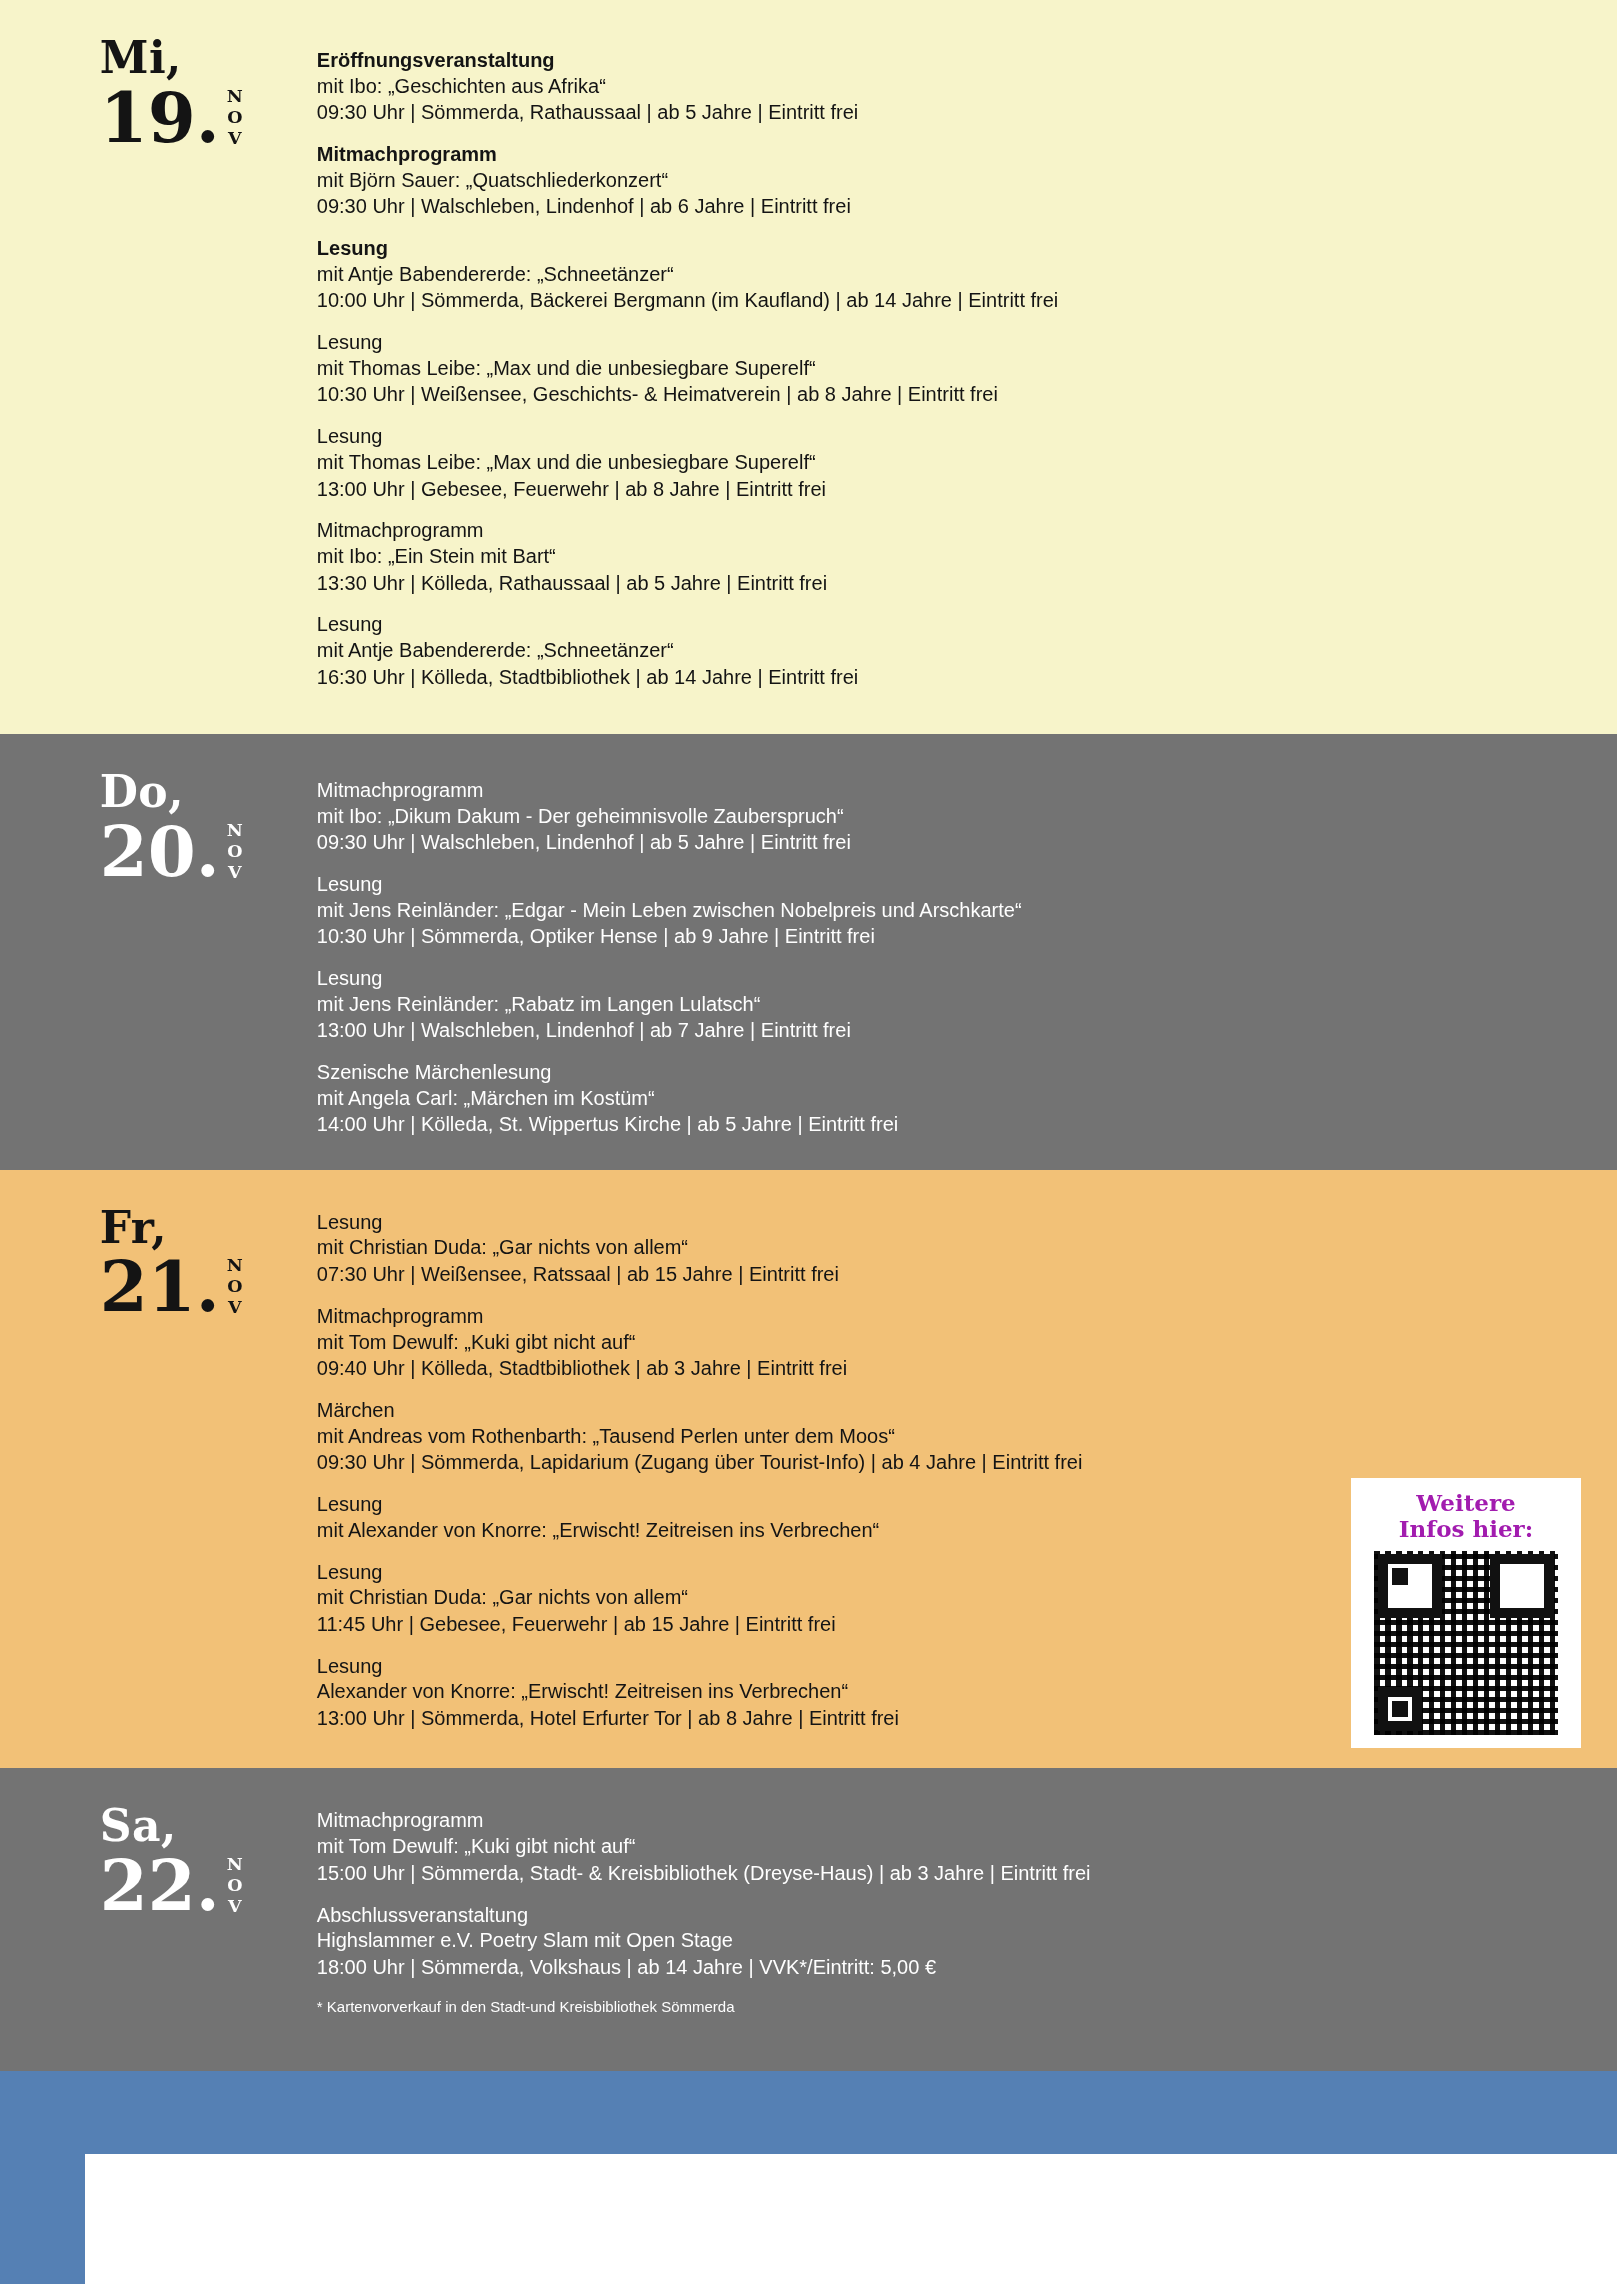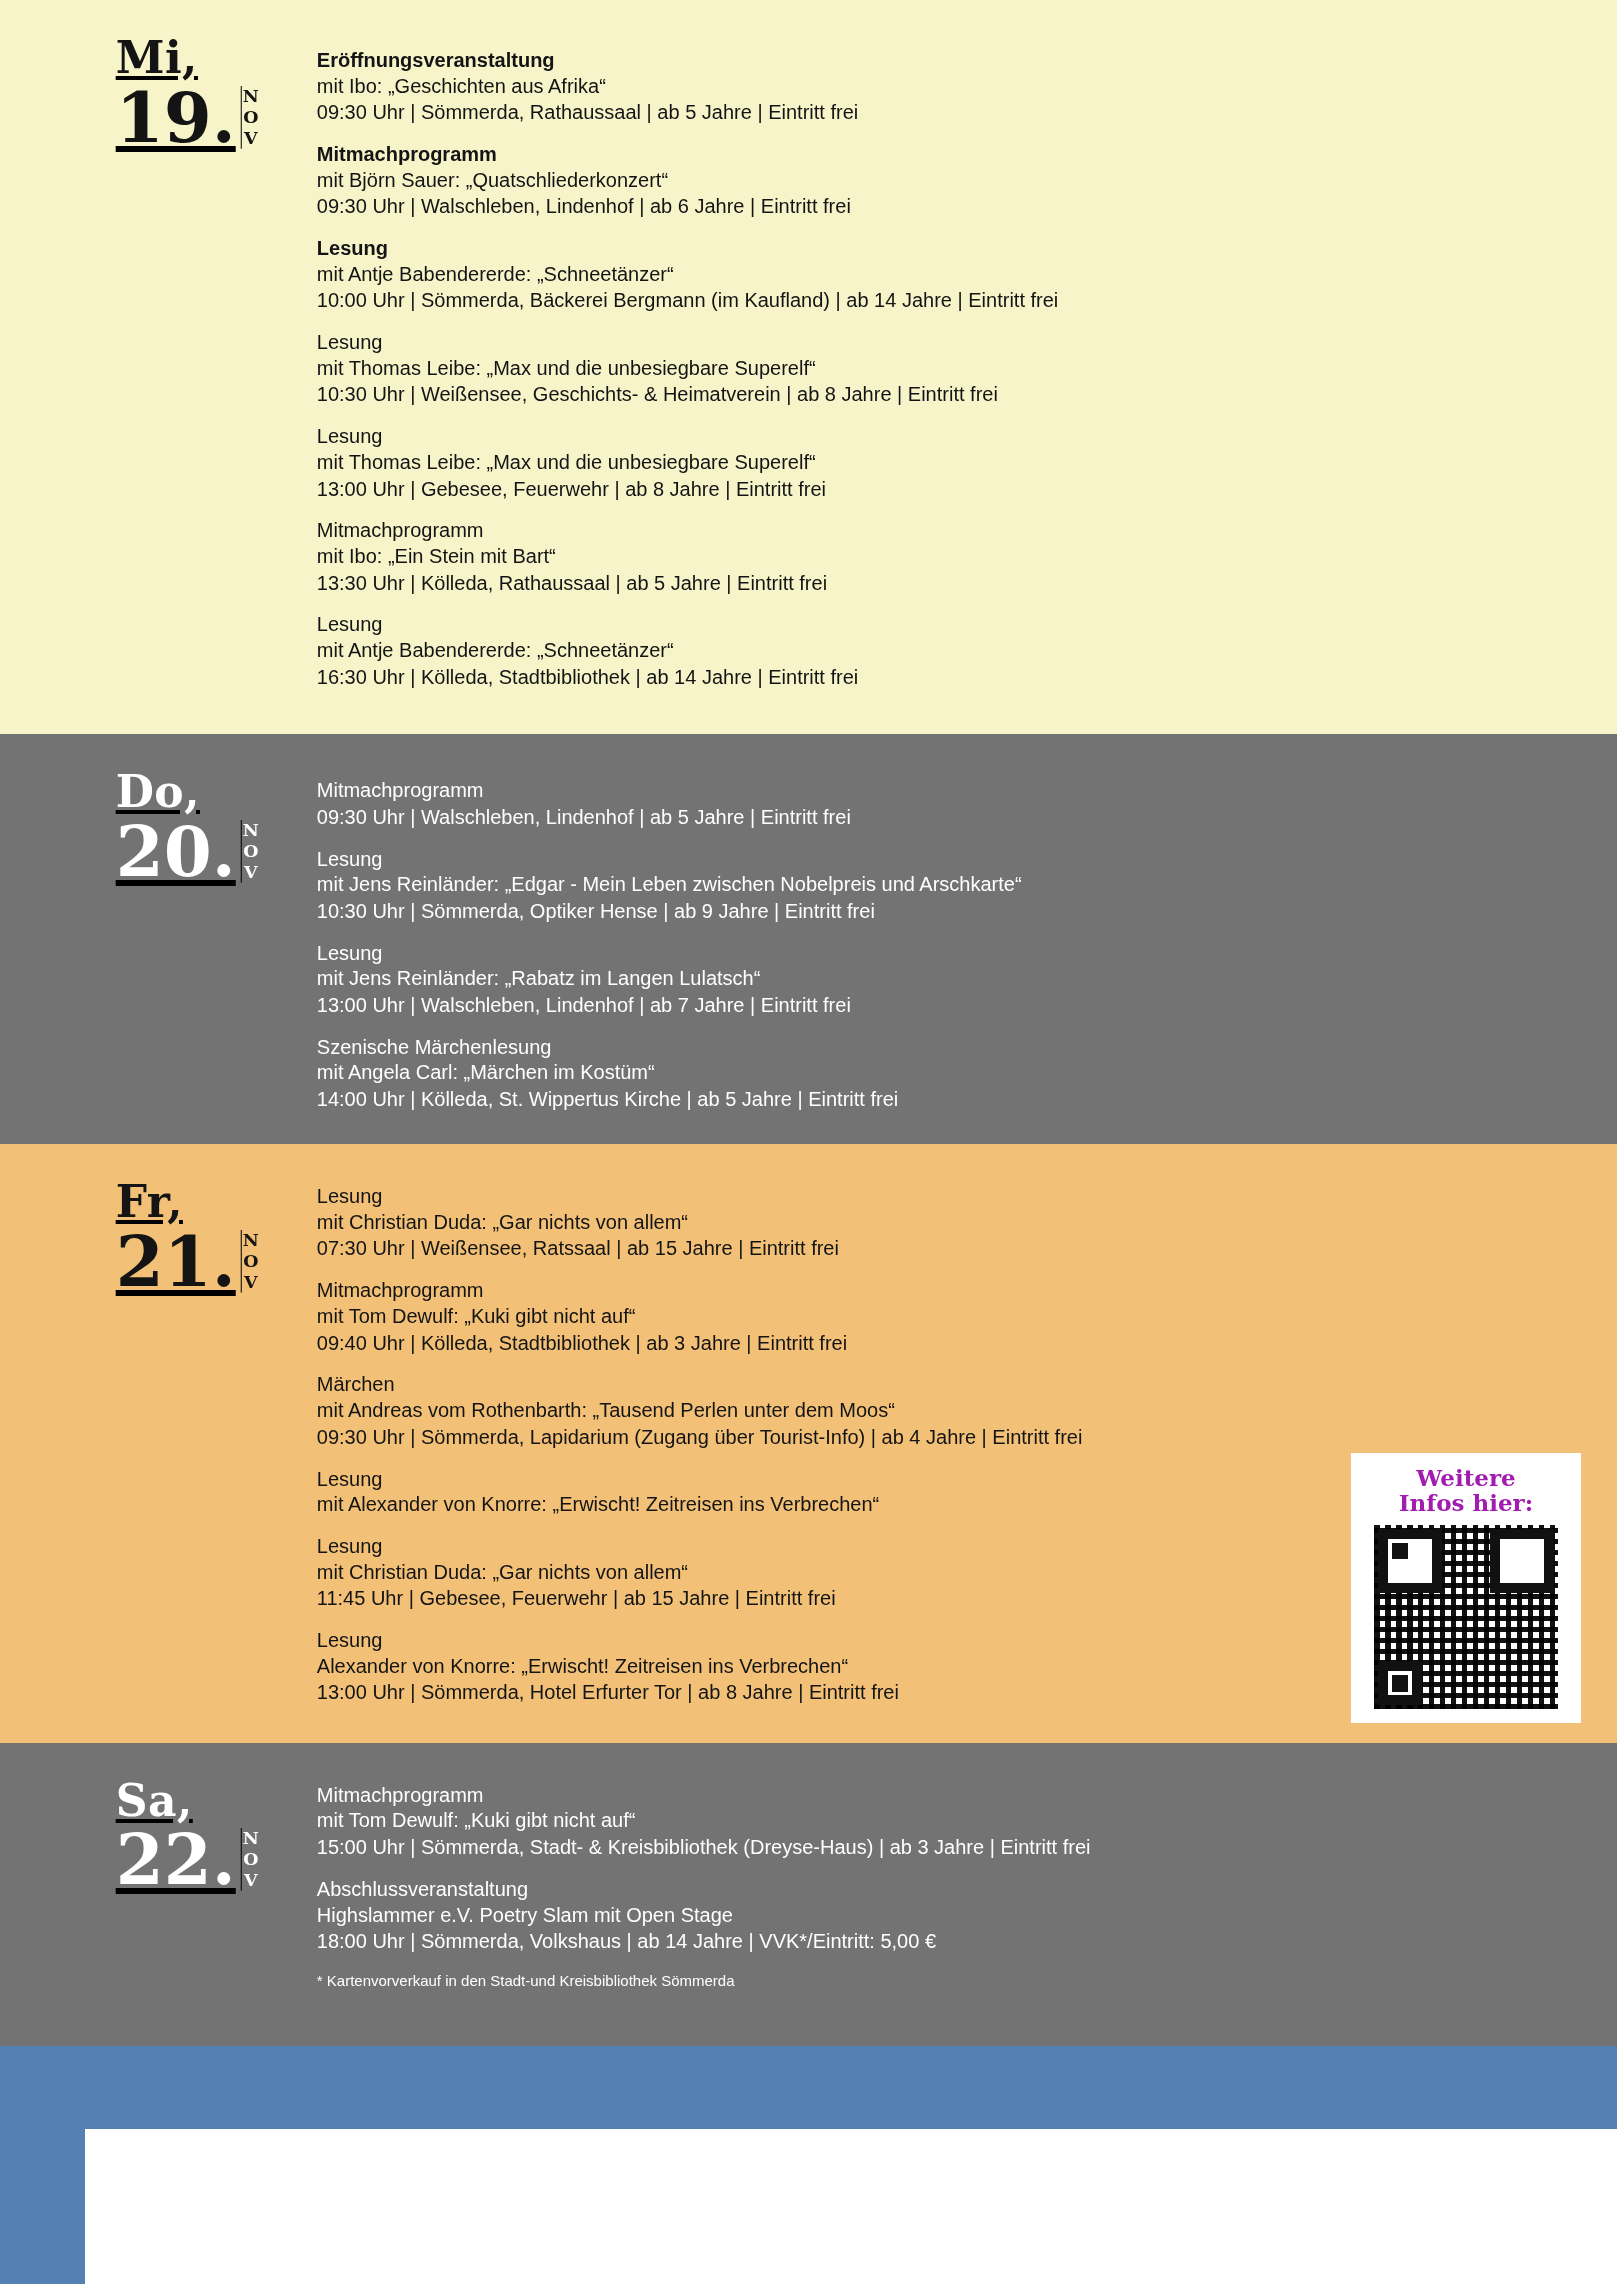--- a/index.html
+++ b/index.html
@@ -30,24 +30,23 @@
     width: 1617px;
   }
   .day-block.cream { background: #f7f4ca; }
   .day-block.blue  { background: #737373; }
   .day-block.orange{ background: #f2c177; }
 
   .date-col {
     width: 303px;
     flex: 0 0 303px;
     padding-top: 36px;
-    padding-left: 16px;
+    padding-left: 0;
     position: relative;
     z-index: 3;
-    text-decoration: underline;
   }
   .date-inner {
     padding-left: 85px;
     text-align: left;
   }
   .date-weekday {
     font-family: "DejaVu Serif", serif;
     font-weight: bold;
     font-size: 44px;
     line-height: 1.0;
@@ -239,20 +238,21 @@
         <div class="date-weekday">Do,</div>
         <div class="date-row">
           <div class="date-daynum">20.</div>
           <div class="date-month">NOV</div>
         </div>
       </div>
     </div>
     <div class="events-col">
       <div class="event">
         <div class="ev-type plain">Mitmachprogramm</div>
+        <div class="ev-with">mit Ibo: „Dikum Dakum - Der geheimnisvolle Zauberspruch“</div>
         <div class="ev-meta">09:30 Uhr  |  Walschleben, Lindenhof  |  ab 5 Jahre  |  Eintritt frei</div>
       </div>
       <div class="event">
         <div class="ev-type plain">Lesung</div>
         <div class="ev-with">mit Jens Reinländer: „Edgar - Mein Leben zwischen Nobelpreis und Arschkarte“</div>
         <div class="ev-meta">10:30 Uhr  |  Sömmerda, Optiker Hense  |  ab 9 Jahre  |  Eintritt frei</div>
       </div>
       <div class="event">
         <div class="ev-type plain">Lesung</div>
         <div class="ev-with">mit Jens Reinländer: „Rabatz im Langen Lulatsch“</div>

